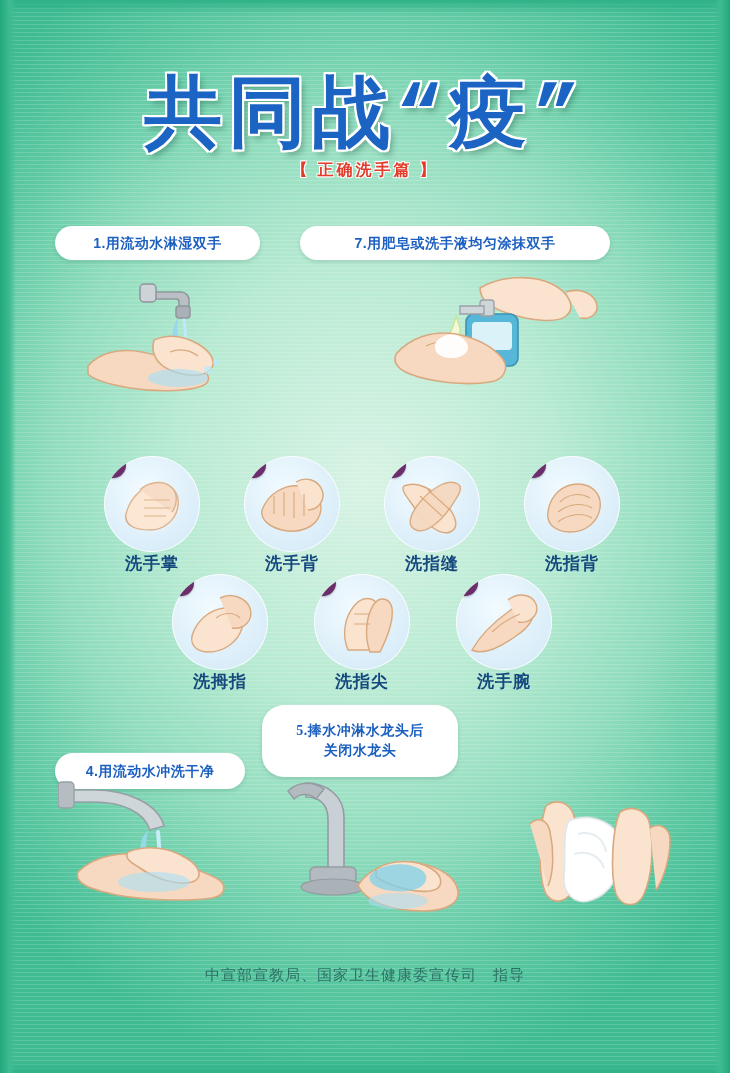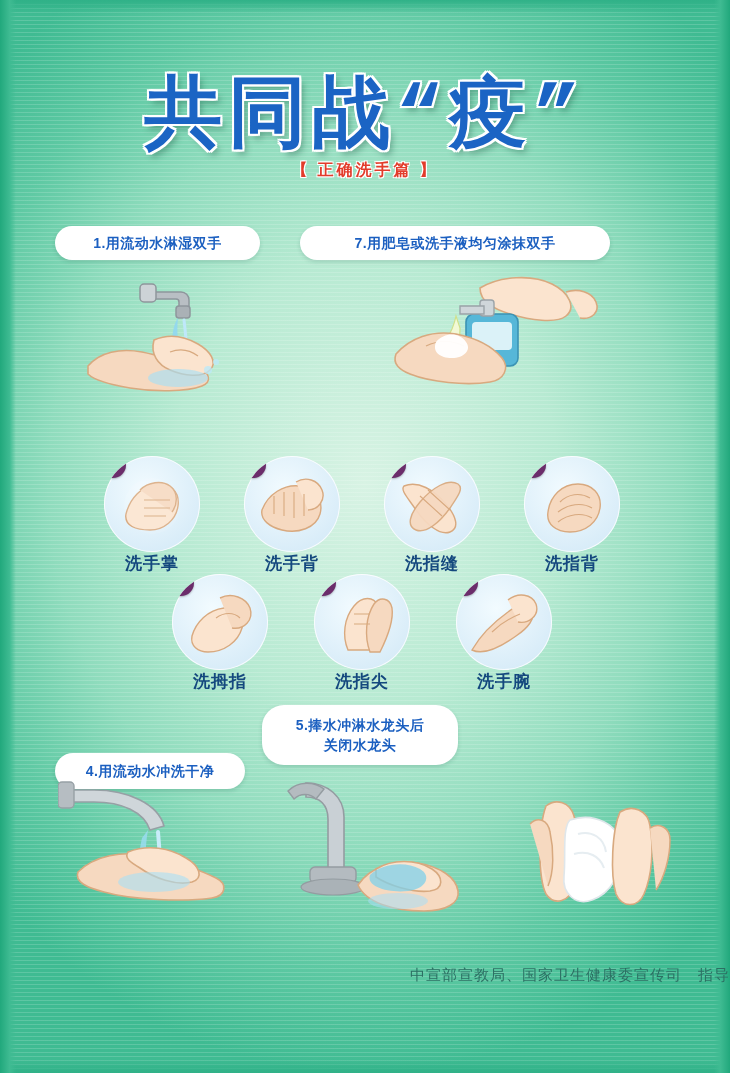--- a/index.html
+++ b/index.html
@@ -130,21 +130,21 @@
     color: #14487e;
     font-weight: bold;
     letter-spacing: 1px;
   }
 
   
   .footer {
     position: absolute;
     left: 0;
     width: 100%;
-    text-align: right;
+    text-align: center;
     color: #2c6f63;
     font-size: 15px;
     line-height: 2.0;
     letter-spacing: 1px;
   }
 </style>
 </head>
 <body>
 
 <div class="poster">
@@ -301,21 +301,21 @@
 
       <path d="M90 70 C86 92 88 108 92 120 C94 128 86 132 82 126 C78 118 80 96 84 78 Z" fill="#9bdcf4" opacity="0.8"></path>
       <path d="M100 72 C102 92 102 110 100 122" stroke="#c8ecfa" stroke-width="4" fill="none" stroke-linecap="round"></path>
 
       <path d="M20 112 C36 96 64 90 92 96 C118 102 142 110 158 118 C170 124 168 136 154 138 C126 142 74 140 46 132 C30 128 16 122 20 112 Z" fill="#f6d9c0" stroke="#d8a97f" stroke-width="1.6"></path>
       <path d="M70 92 C90 84 112 88 128 98 C142 106 146 118 134 122 C118 126 96 118 82 108 C72 102 66 98 70 92 Z" fill="#fbe4cf" stroke="#d8a97f" stroke-width="1.6"></path>
       <ellipse cx="96" cy="122" rx="36" ry="10" fill="#a8dff5" opacity="0.6"></ellipse>
     </svg>
   </div>
 
-  <div class="pill" style="left:262px; top:705px; width:196px; height:60px; flex-direction:column;">
+  <div class="pill" style="left:262px; top:705px; width:196px; height:72px; flex-direction:column;font-family:Liberation Serif, serif;">
     <span style="white-space:pre-line;">5.捧水冲淋水龙头后
 关闭水龙头</span>
   </div>
 
   <div class="illus" style="left:266px; top:775px; width:200px; height:150px;">
     <svg width="200" height="150" viewBox="0 0 200 150">
 
       <path d="M40 8 C62 8 78 22 78 42 v52 h-16 V44 C62 30 54 22 40 22 Z" fill="#c9d0d5" stroke="#949ca1" stroke-width="1.6"></path>
       <path d="M22 16 C32 6 48 6 58 14 l-8 10 C44 18 34 18 28 24 Z" fill="#b4bbc0" stroke="#949ca1" stroke-width="1.4"></path>
       <rect x="44" y="92" width="46" height="16" rx="5" fill="#b4bbc0" stroke="#949ca1" stroke-width="1.4"></rect>

